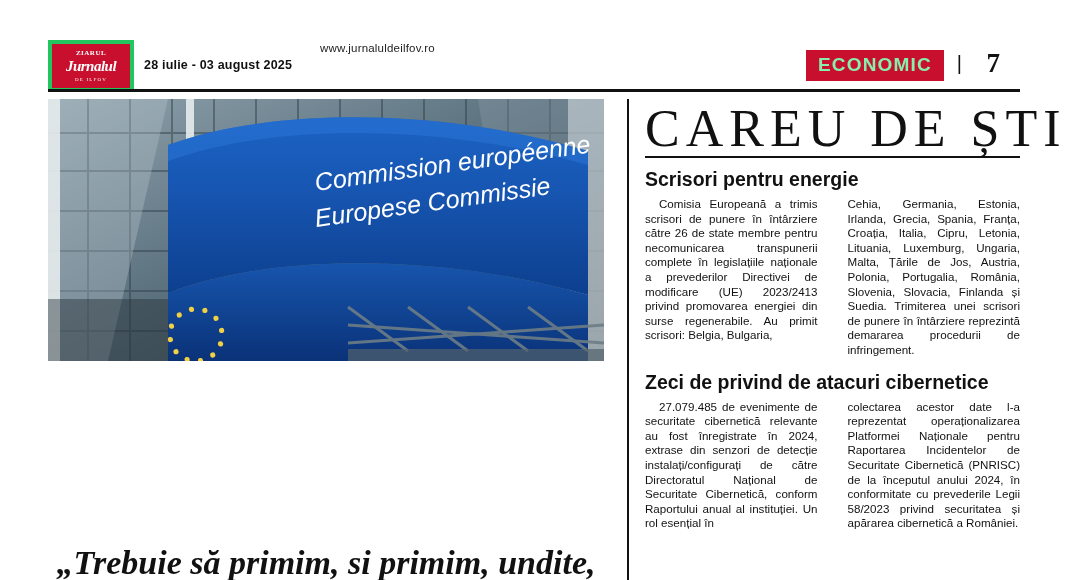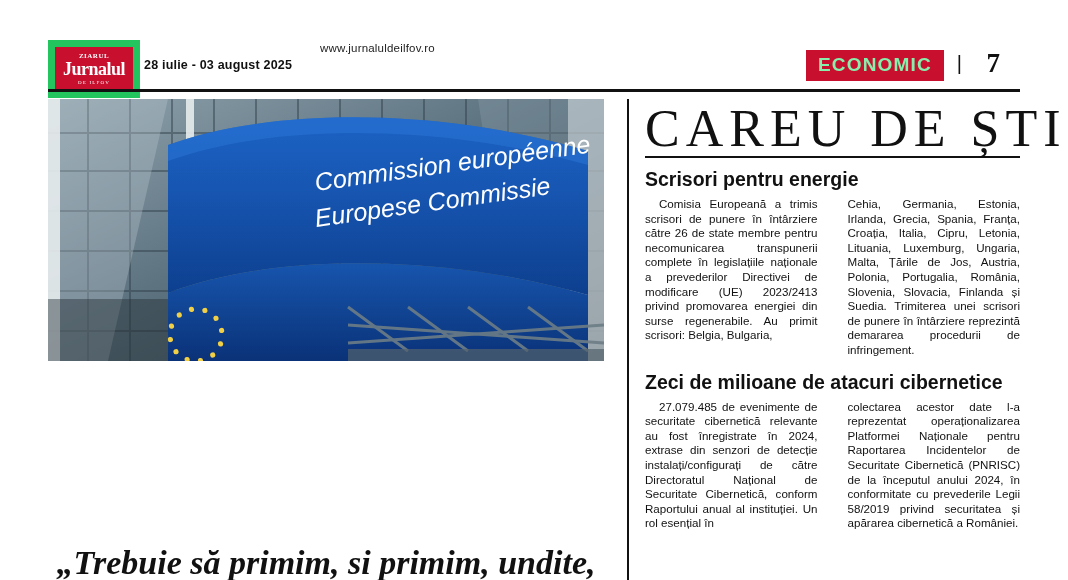--- a/index.html
+++ b/index.html
@@ -17,34 +17,34 @@
   }
 
   
   .masthead{
     position:absolute;
     left:48px;top:40px;width:972px;height:48px;
   }
   .logo{
     position:absolute;left:0;top:0;width:78px;height:44px;
     background:#c8102e;
-    border:7px solid #22c55e;
+    border:4px solid #22c55e;
     display:flex;flex-direction:column;justify-content:center;align-items:center;
     overflow:hidden;
   }
   .logo-top{
     font-family:"Liberation Serif", serif;
     font-size:7px;color:#ffffff;letter-spacing:.5px;
     line-height:8px;font-weight:bold;
     text-transform:uppercase;
   }
   .logo-main{
     font-family:"Liberation Serif", serif;
-    font-size:18px;line-height:19px;color:#ffffff;font-weight:bold;
-    letter-spacing:-0.5px;
+    font-size:15px;line-height:19px;color:#ffffff;font-weight:bold;
+    font-style:italic;letter-spacing:-0.5px;
   }
   .logo-sub{
     font-size:5px;color:#ffffff;letter-spacing:1.2px;line-height:7px;
     text-transform:uppercase;
   }
   .date-line{
     position:absolute;left:96px;top:18px;
     font-family:"Liberation Sans", sans-serif;
     font-size:12.5px;color:#111;letter-spacing:.2px;font-weight:bold;
   }
@@ -282,22 +282,22 @@
 
     <div class="news-block">
       <h3 class="news-title">Scrisori pentru energie</h3>
       <div class="news-body">
         <p class="first">Comisia Europeană a trimis scrisori de punere în întârziere către 26 de state membre pentru necomunicarea transpunerii complete în legislațiile naționale a prevederilor Directivei de modificare (UE) 2023/2413 privind promovarea energiei din surse regenerabile. Au primit scrisori: Belgia, Bulgaria,</p>
         <p>Cehia, Germania, Estonia, Irlanda, Grecia, Spania, Franța, Croația, Italia, Cipru, Letonia, Lituania, Luxemburg, Ungaria, Malta, Țările de Jos, Austria, Polonia, Portugalia, România, Slovenia, Slovacia, Finlanda și Suedia. Trimiterea unei scrisori de punere în întârziere reprezintă demararea procedurii de infringement.</p>
       </div>
     </div>
 
     <div class="news-block">
-      <h3 class="news-title">Zeci de milioane de atacuri cibernetice</h3>
+      <h3 class="news-title">Zeci de privind de atacuri cibernetice</h3>
       <div class="news-body">
         <p class="first">27.079.485 de evenimente de securitate cibernetică relevante au fost înregistrate în 2024, extrase din senzori de detecție instalați/configurați de către Directoratul Național de Securitate Cibernetică, conform Raportului anual al instituției. Un rol esențial în</p>
-        <p>colectarea acestor date l-a reprezentat operaționalizarea Platformei Naționale pentru Raportarea Incidentelor de Securitate Cibernetică (PNRISC) de la începutul anului 2024, în conformitate cu prevederile Legii 58/2019 privind securitatea și apărarea cibernetică a României.</p>
+        <p>colectarea acestor date l-a reprezentat operaționalizarea Platformei Naționale pentru Raportarea Incidentelor de Securitate Cibernetică (PNRISC) de la începutul anului 2024, în conformitate cu prevederile Legii 58/2023 privind securitatea și apărarea cibernetică a României.</p>
       </div>
     </div>
 
   </div>
 
 </div>
 
 </body></html>

